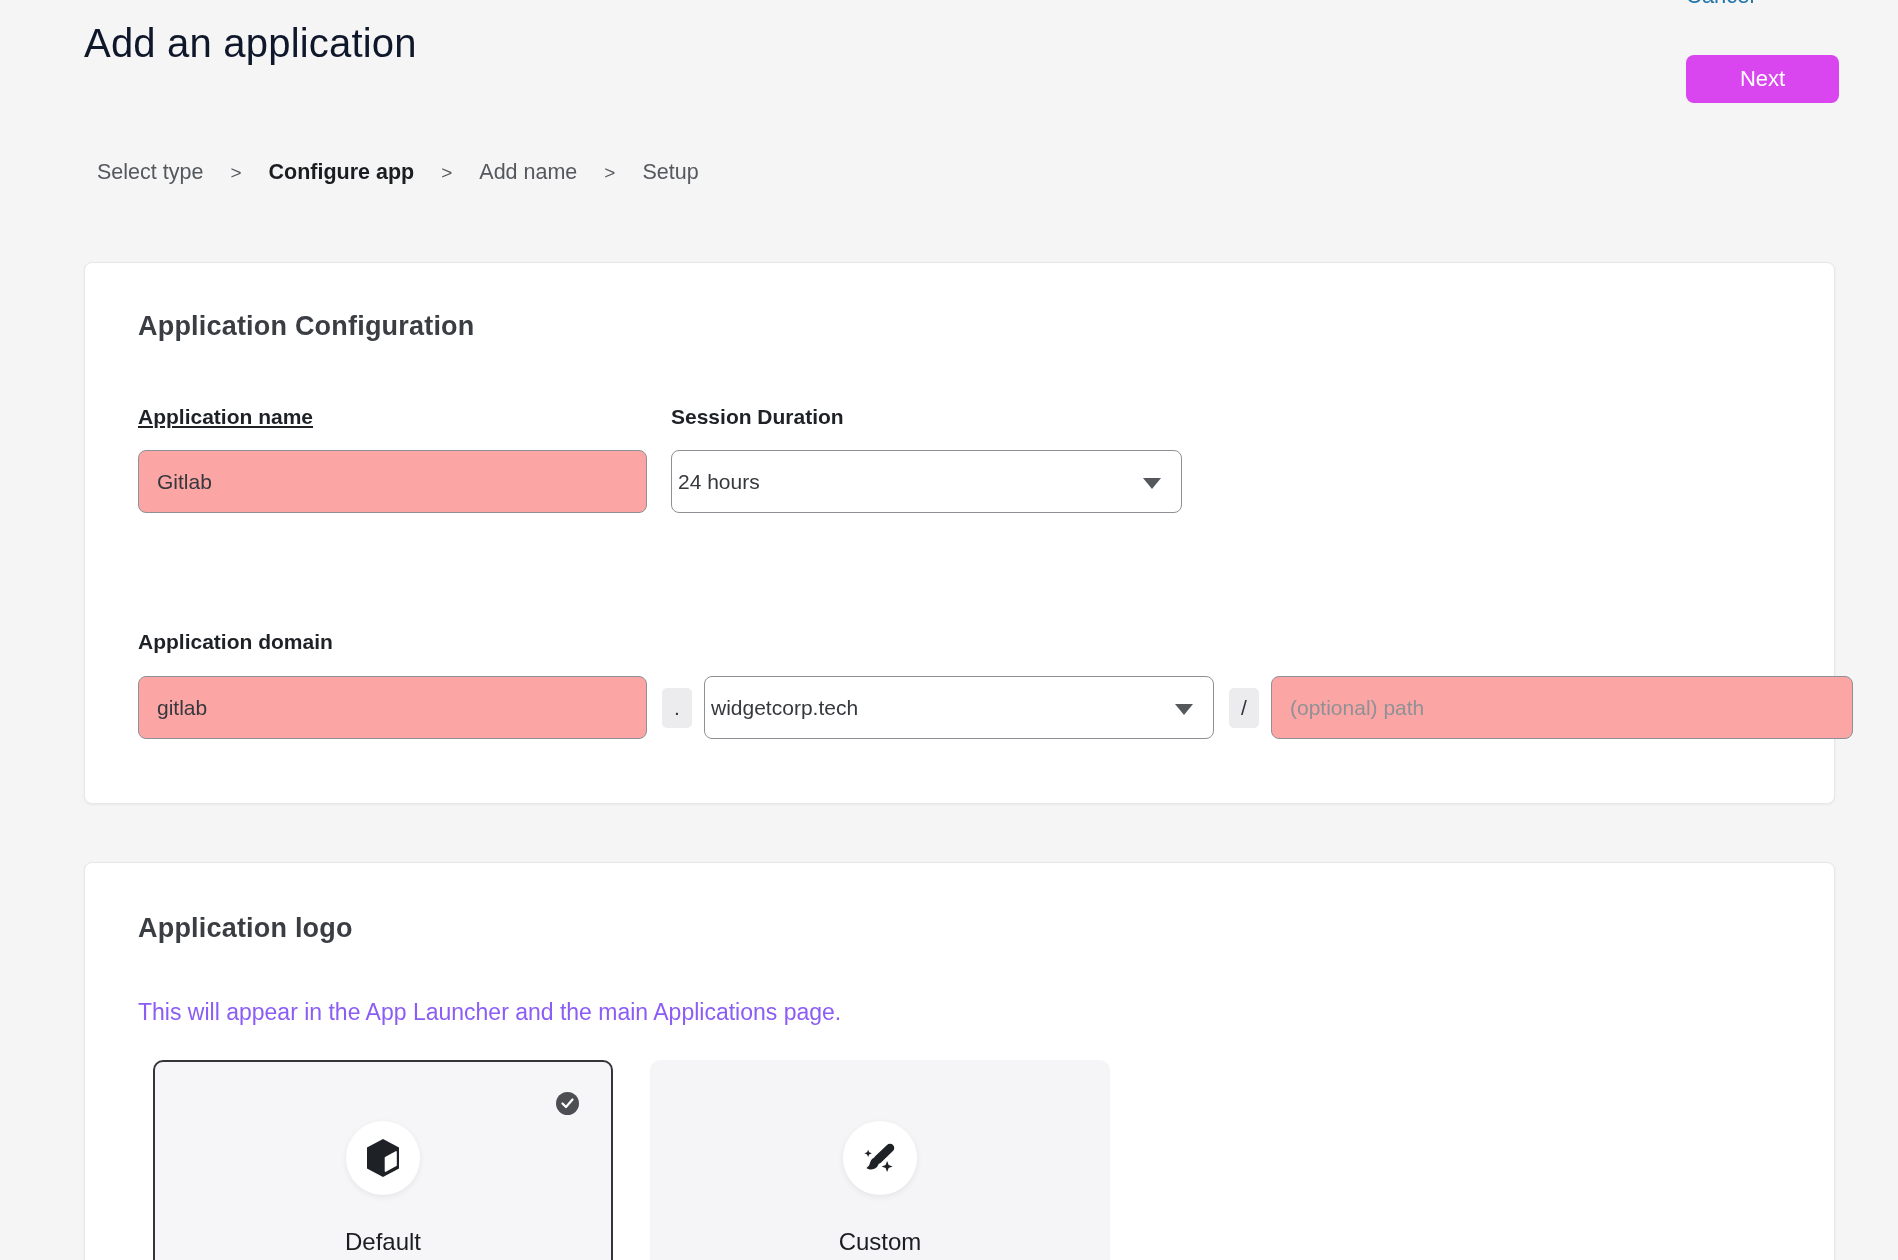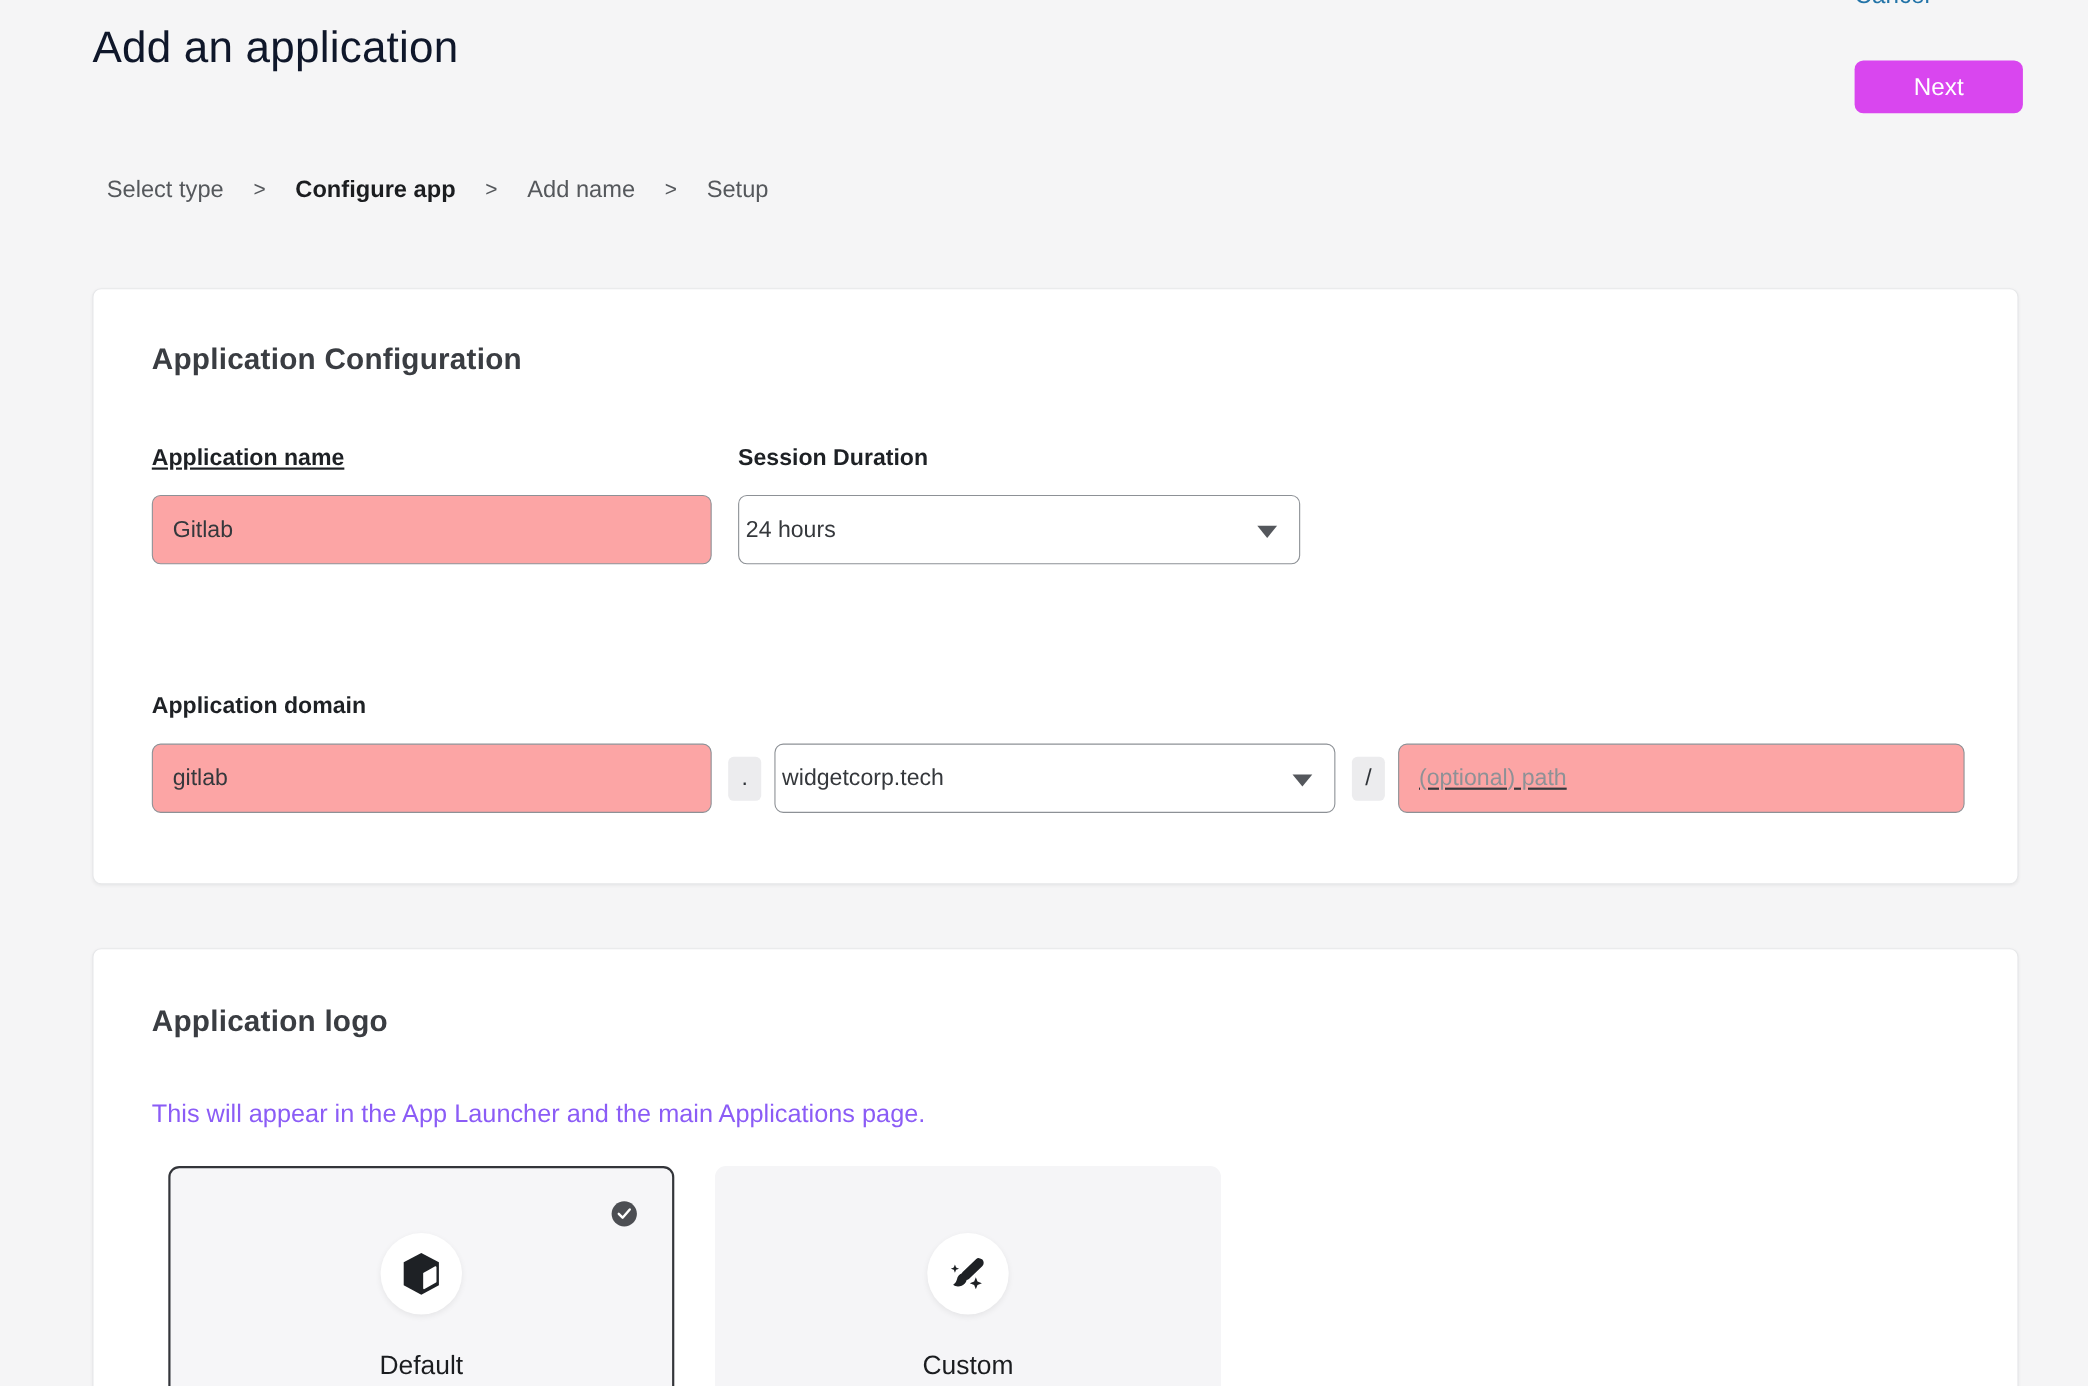--- a/index.html
+++ b/index.html
@@ -78,21 +78,21 @@
   .group-session { position:absolute; left:586px; top:142px; width:511px; }
   .group-name .text-input, .group-session .select-box { margin-top:21px; }
 
   .domain-label { position:absolute; left:53px; top:367px; }
   .domain-row {
     position:absolute; left:53px; top:413px; right:53px;
     display:flex; align-items:center;
   }
   .domain-sub  { width:509px; flex:none; }
   .domain-site { width:510px; flex:none; }
-  .domain-path { width:515px; flex:none;text-decoration:underline; }
+  .domain-path { width:582px; flex:none; }
   .sep-chip {
     flex:none; width:30px; height:40px; margin:0 12px 0 15px;
     background:#ececee; border-radius:5px; color:#2f3338;
     display:flex; align-items:center; justify-content:center; font-size:21px;
   }
 
   
   .logo-desc {
     position:absolute; left:53px; top:136px;
     font-size:23px; color:#8b5cf6;

